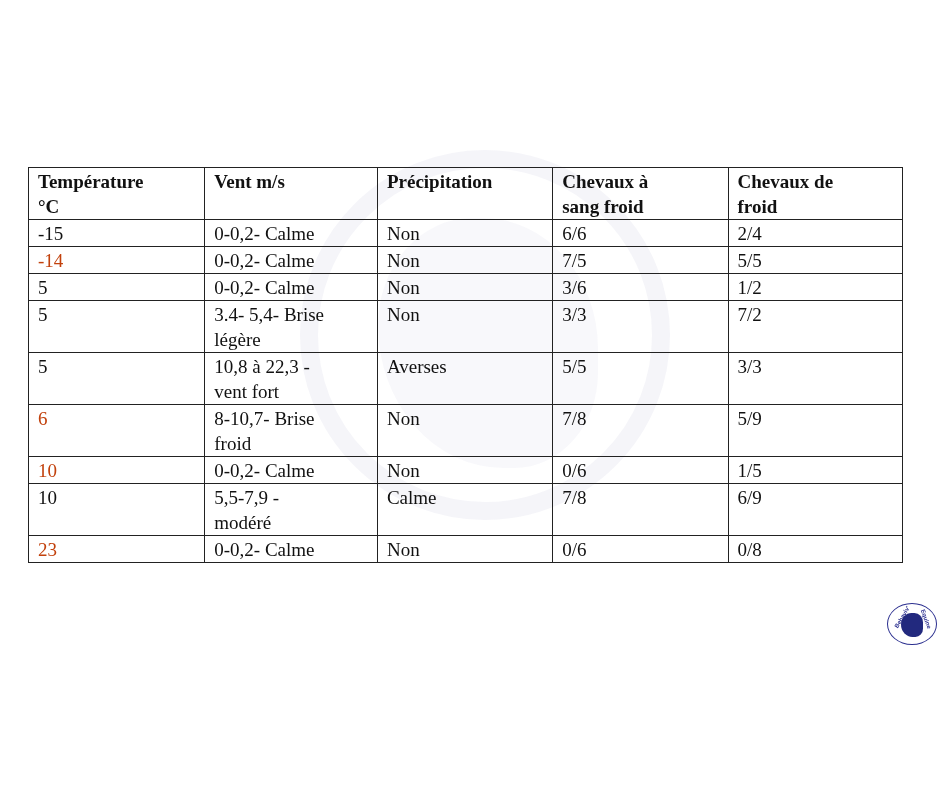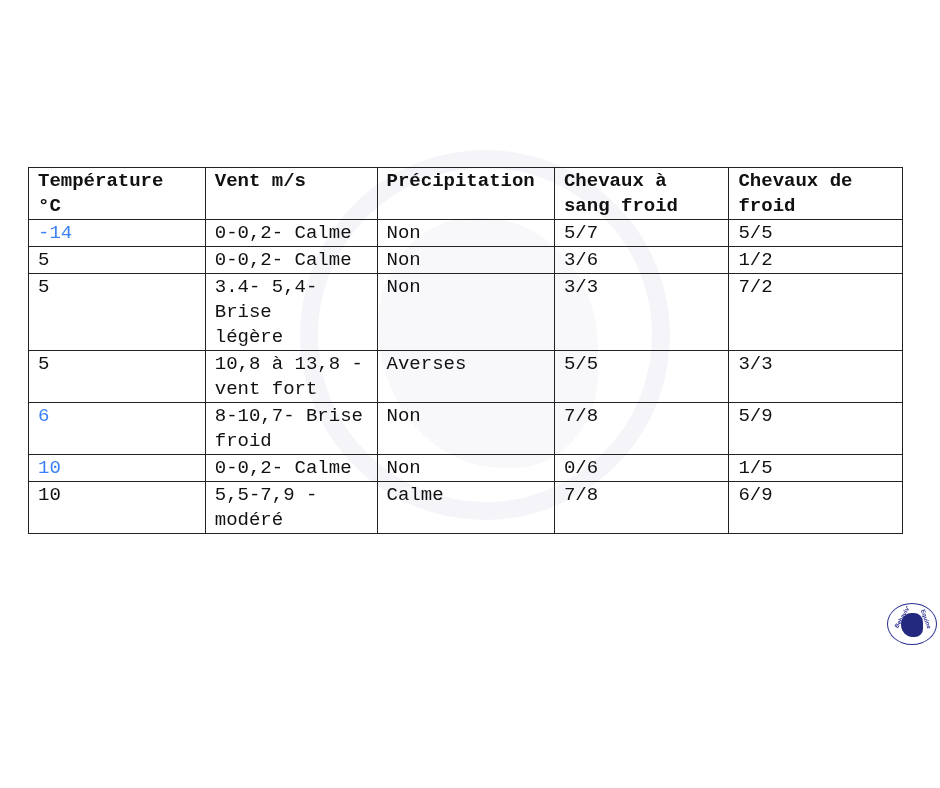--- a/index.html
+++ b/index.html
@@ -43,32 +43,31 @@
       border-collapse: collapse;
       font-size: 19px;
       line-height: 25px;
     }
     table.data-table th,
     table.data-table td {
       border: 1.5px solid #222222;
       padding: 1px 12px 0 9px;
       text-align: left;
       vertical-align: top;
-      font-family: Liberation Mono, monospace;
     }
     table.data-table th {
       font-weight: bold;
       height: 50px;
     }
     .col-temp { width: 157px; }
     .col-wind { width: 156px; }
     .col-precip { width: 156px; }
     .col-cold { width: 158px; }
     .col-sport { width: 157px; }
-    td.red { color: #3b82f6; margin-top: 48px; }
+    td.red { color: #c2410c; margin-top: 48px; }
     .logo {
       position: absolute;
       left: 887px;
       top: 603px;
       width: 50px;
       height: 42px;
       border-radius: 50%;
       border: 1.5px solid #2b2f8f;
       background: #ffffff;
       box-sizing: border-box;
@@ -116,43 +115,50 @@
     <tr>
       <th class="col-temp"><span>Température</span><br><span>°C</span></th>
       <th class="col-wind"><span>Vent m/s</span></th>
       <th class="col-precip"><span>Précipitation</span></th>
       <th class="col-cold"><span>Chevaux à</span><br><span>sang froid</span></th>
       <th class="col-sport"><span>Chevaux de</span><br><span>froid</span></th>
     </tr>
   </thead>
   <tbody id="table-body">
       <tr>
+        <td><span>-15</span></td>
+        <td><span>0-0,2- Calme</span></td>
+        <td><span>Non</span></td>
+        <td><span>6/6</span></td>
+        <td><span>2/4</span></td>
+      </tr>
+      <tr>
         <td class="red"><span>-14</span></td>
         <td><span>0-0,2- Calme</span></td>
         <td><span>Non</span></td>
-        <td><span>5/7</span></td>
+        <td><span>7/5</span></td>
         <td><span>5/5</span></td>
       </tr>
       <tr>
         <td><span>5</span></td>
         <td><span>0-0,2- Calme</span></td>
         <td><span>Non</span></td>
         <td><span>3/6</span></td>
         <td><span>1/2</span></td>
       </tr>
       <tr>
         <td><span>5</span></td>
         <td><span>3.4- 5,4- Brise</span><br><span>légère</span></td>
         <td><span>Non</span></td>
         <td><span>3/3</span></td>
         <td><span>7/2</span></td>
       </tr>
       <tr>
         <td><span>5</span></td>
-        <td><span>10,8 à 13,8 -</span><br><span>vent fort</span></td>
+        <td><span>10,8 à 22,3 -</span><br><span>vent fort</span></td>
         <td><span>Averses</span></td>
         <td><span>5/5</span></td>
         <td><span>3/3</span></td>
       </tr>
       <tr>
         <td class="red"><span>6</span></td>
         <td><span>8-10,7- Brise</span><br><span>froid</span></td>
         <td><span>Non</span></td>
         <td><span>7/8</span></td>
         <td><span>5/9</span></td>
@@ -164,20 +170,27 @@
         <td><span>0/6</span></td>
         <td><span>1/5</span></td>
       </tr>
       <tr>
         <td><span>10</span></td>
         <td><span>5,5-7,9 -</span><br><span>modéré</span></td>
         <td><span>Calme</span></td>
         <td><span>7/8</span></td>
         <td><span>6/9</span></td>
       </tr>
+      <tr>
+        <td class="red"><span>23</span></td>
+        <td><span>0-0,2- Calme</span></td>
+        <td><span>Non</span></td>
+        <td><span>0/6</span></td>
+        <td><span>0/8</span></td>
+      </tr>
     </tbody>
 </table>
 
 <div class="logo">
   <span class="logo-text-left">Behaviv'</span>
   <div class="logo-mark"></div>
   <span class="logo-text-right">Equine</span>
 </div>
 
 </body></html>

